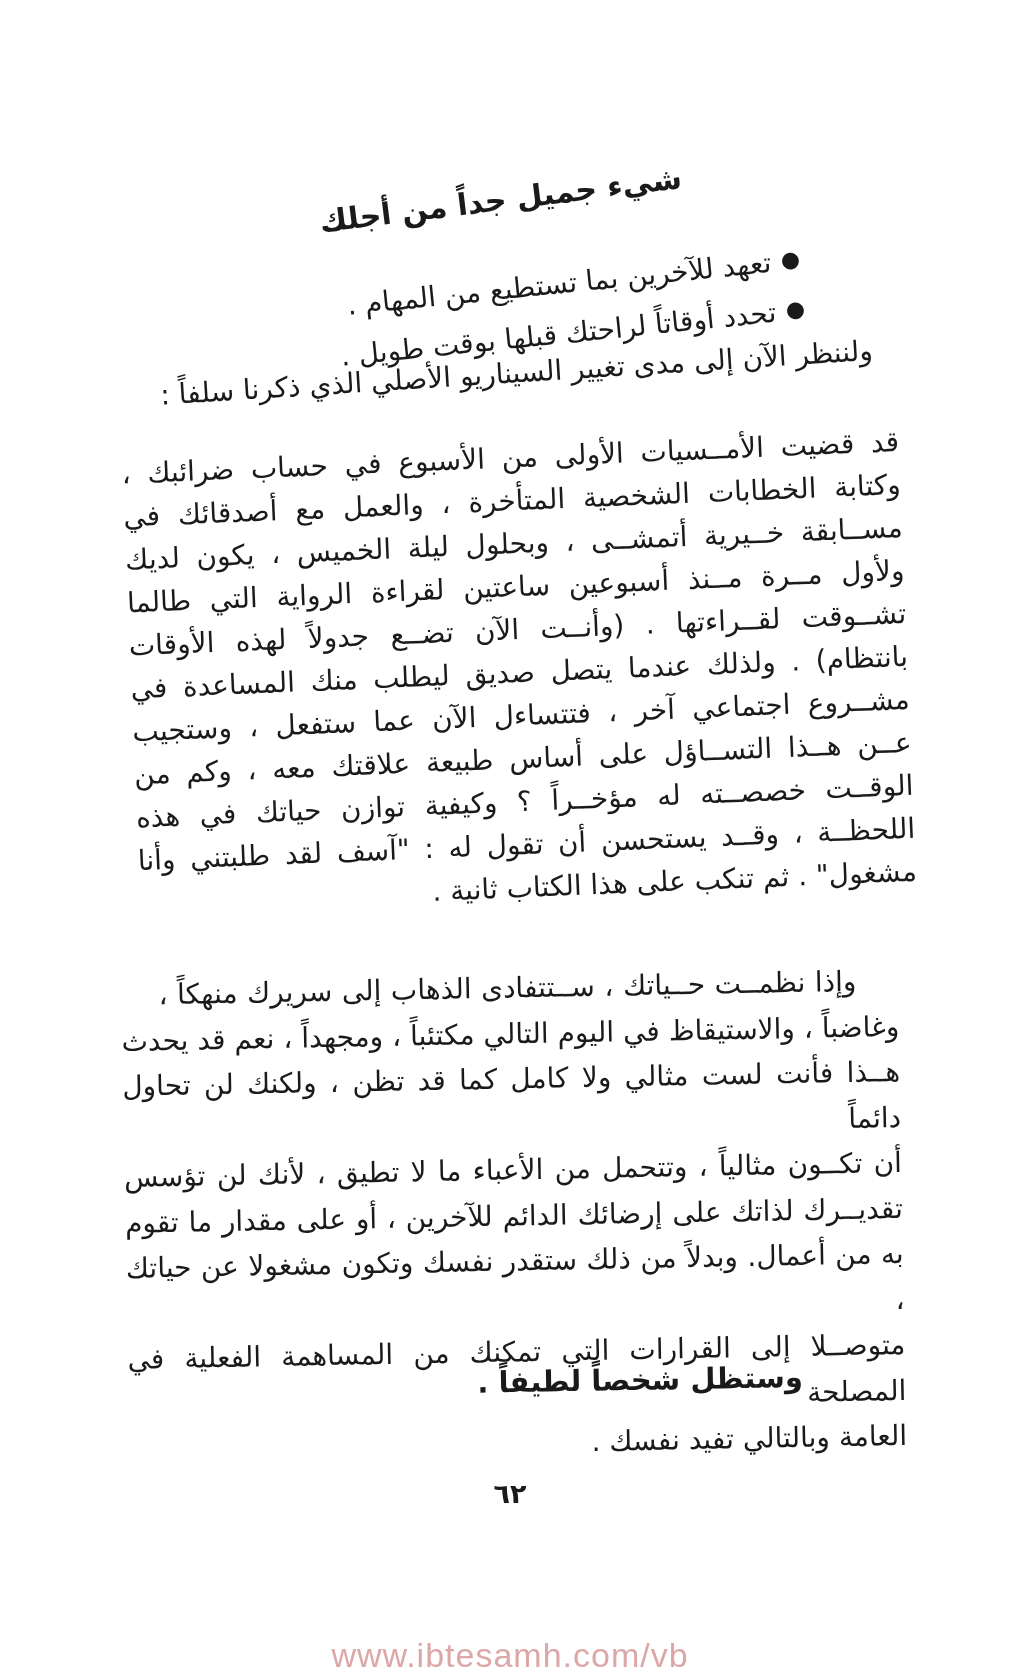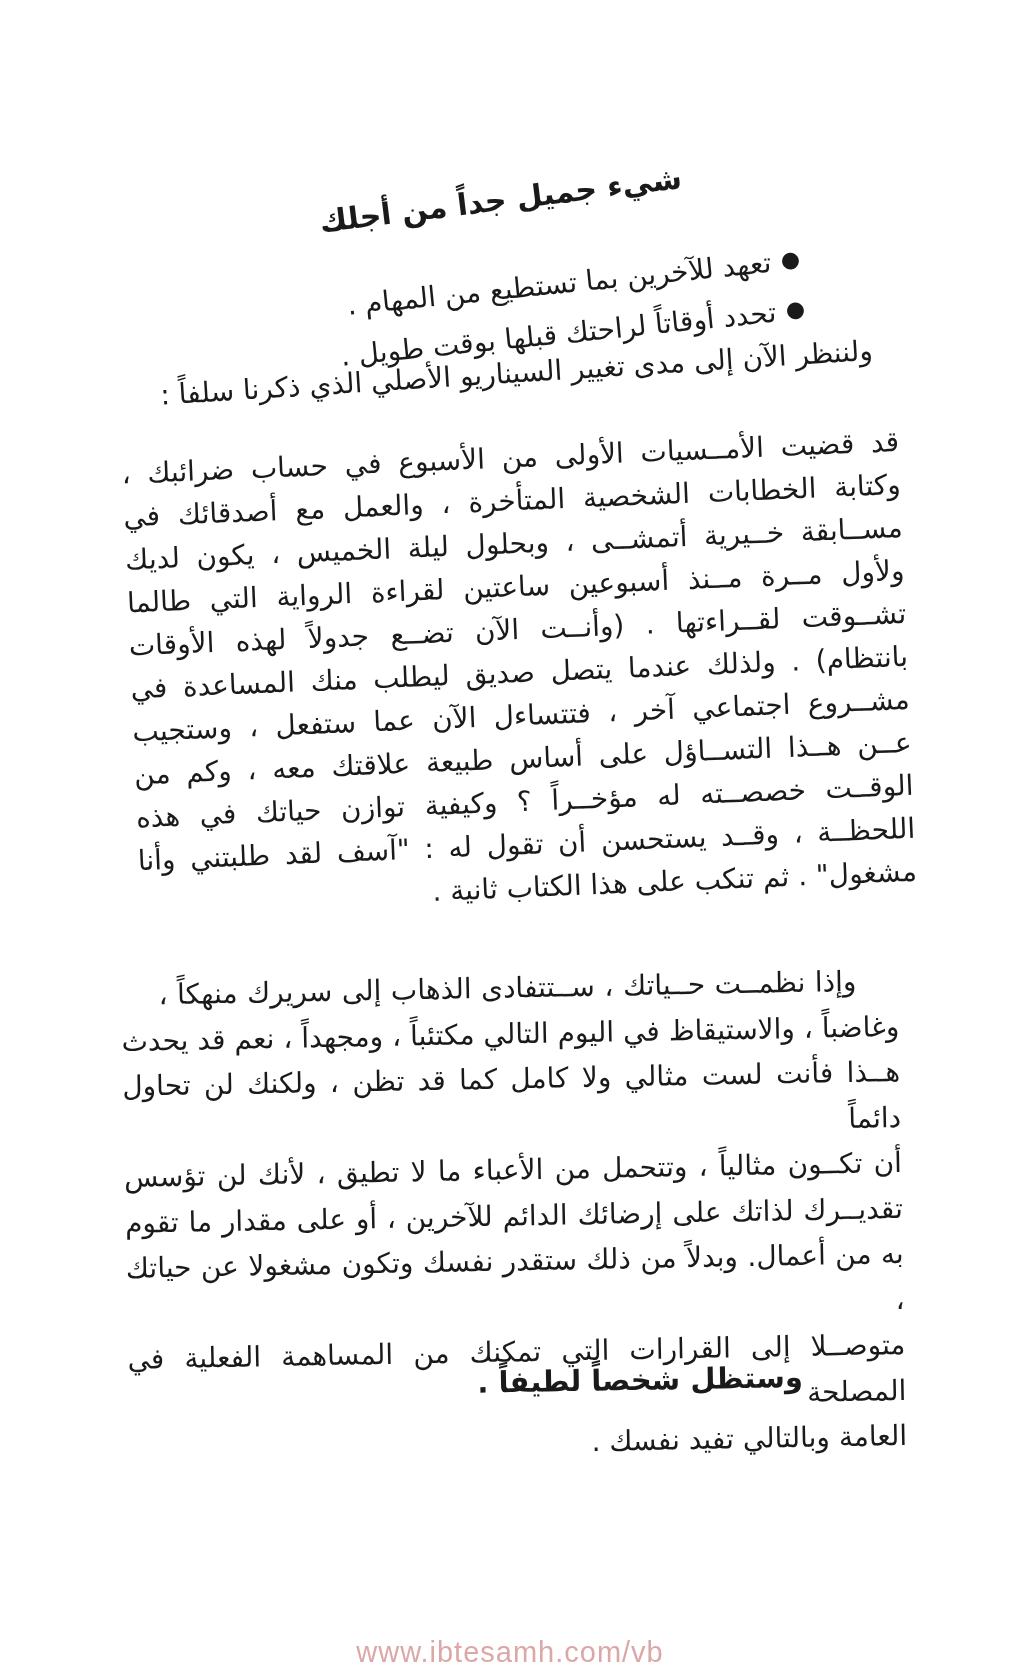--- a/index.html
+++ b/index.html
@@ -53,21 +53,21 @@
     transform:rotate(-1deg);transform-origin:right top;
   }
 
   .pagenum{
     position:absolute;top:1478px;left:0;width:1020px;
     text-align:center;font-size:27px;font-weight:bold;
   }
 
   .watermark{
     position:absolute;top:1636px;left:0;width:1020px;
-    text-align:center;font-size:29px;
+    text-align:center;font-size:34px;
     font-family:"Liberation Sans",sans-serif;
     letter-spacing:1px;
   }
 </style>
 </head>
 <body style="color: rgb(26, 26, 26); background: rgb(255, 255, 255);">
 
 <div class="page">
 
   <h1 class="title">شيء جميل جداً من أجلك</h1>
@@ -103,16 +103,17 @@
     <div class="jline">هــذا فأنت لست مثالي ولا كامل كما قد تظن ، ولكنك لن تحاول دائماً</div>
     <div class="jline">أن تكــون مثالياً ، وتتحمل من الأعباء ما لا تطيق ، لأنك لن تؤسس</div>
     <div class="jline">تقديــرك لذاتك على إرضائك الدائم للآخرين ، أو على مقدار ما تقوم</div>
     <div class="jline">به من أعمال. وبدلاً من ذلك ستقدر نفسك وتكون مشغولا عن حياتك ،</div>
     <div class="jline">متوصــلا إلى القرارات التي تمكنك من المساهمة الفعلية في المصلحة</div>
     <div class="jline end">العامة وبالتالي تفيد نفسك .</div>
   </div>
 
   <p class="closing">وستظل شخصاً لطيفاً .</p>
 
+  <div class="pagenum">٦٢</div>
 
   <div class="watermark" style="color: rgb(220, 167, 167);">www.ibtesamh.com/vb</div>
 
 </div>
 
 </body></html>

